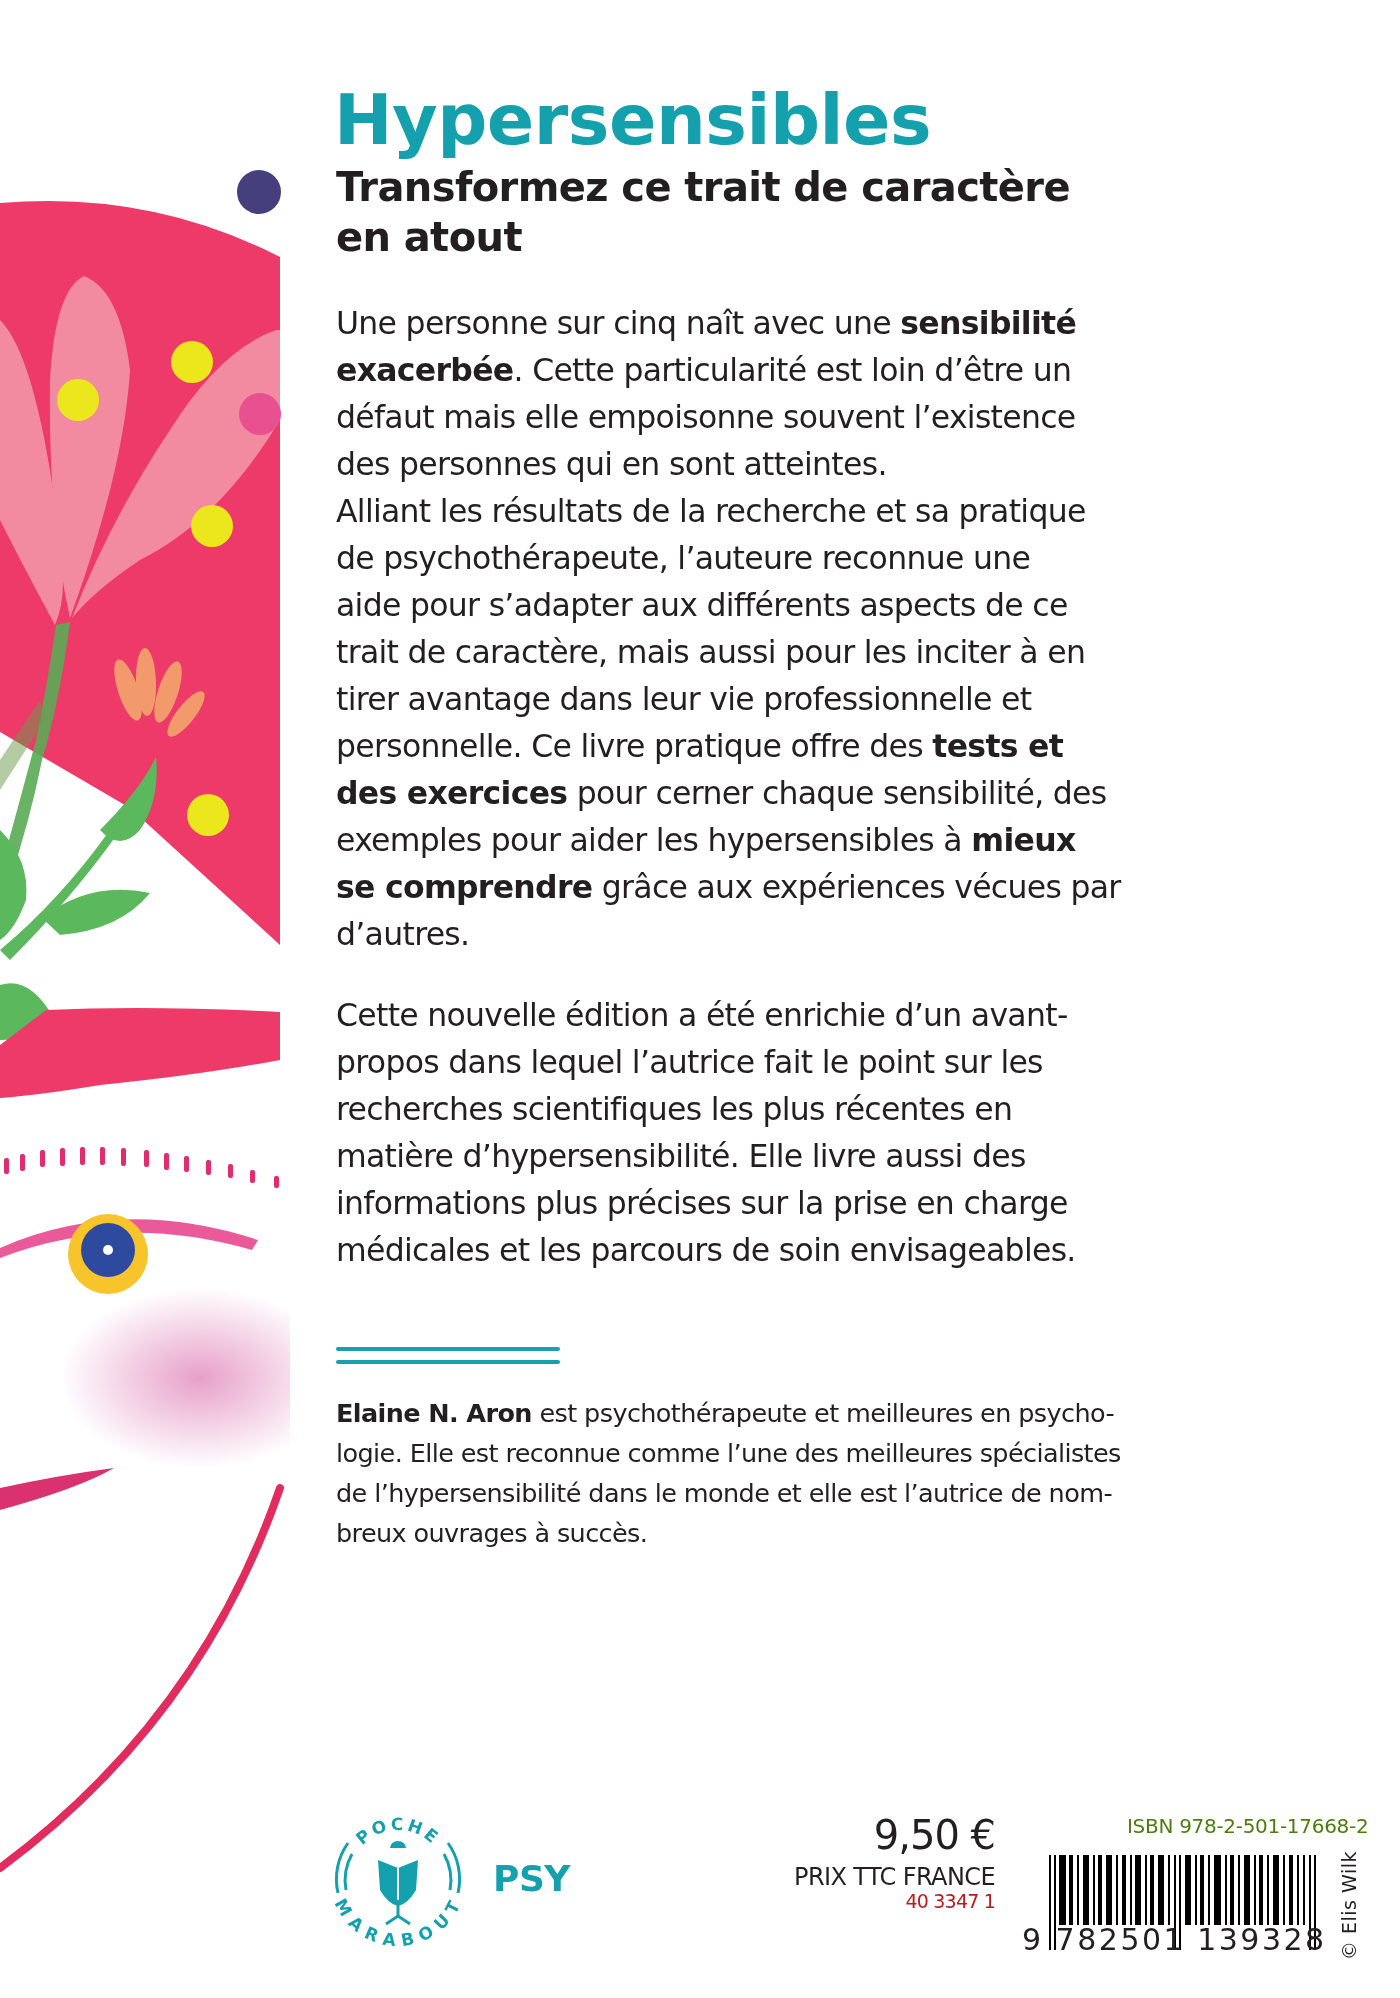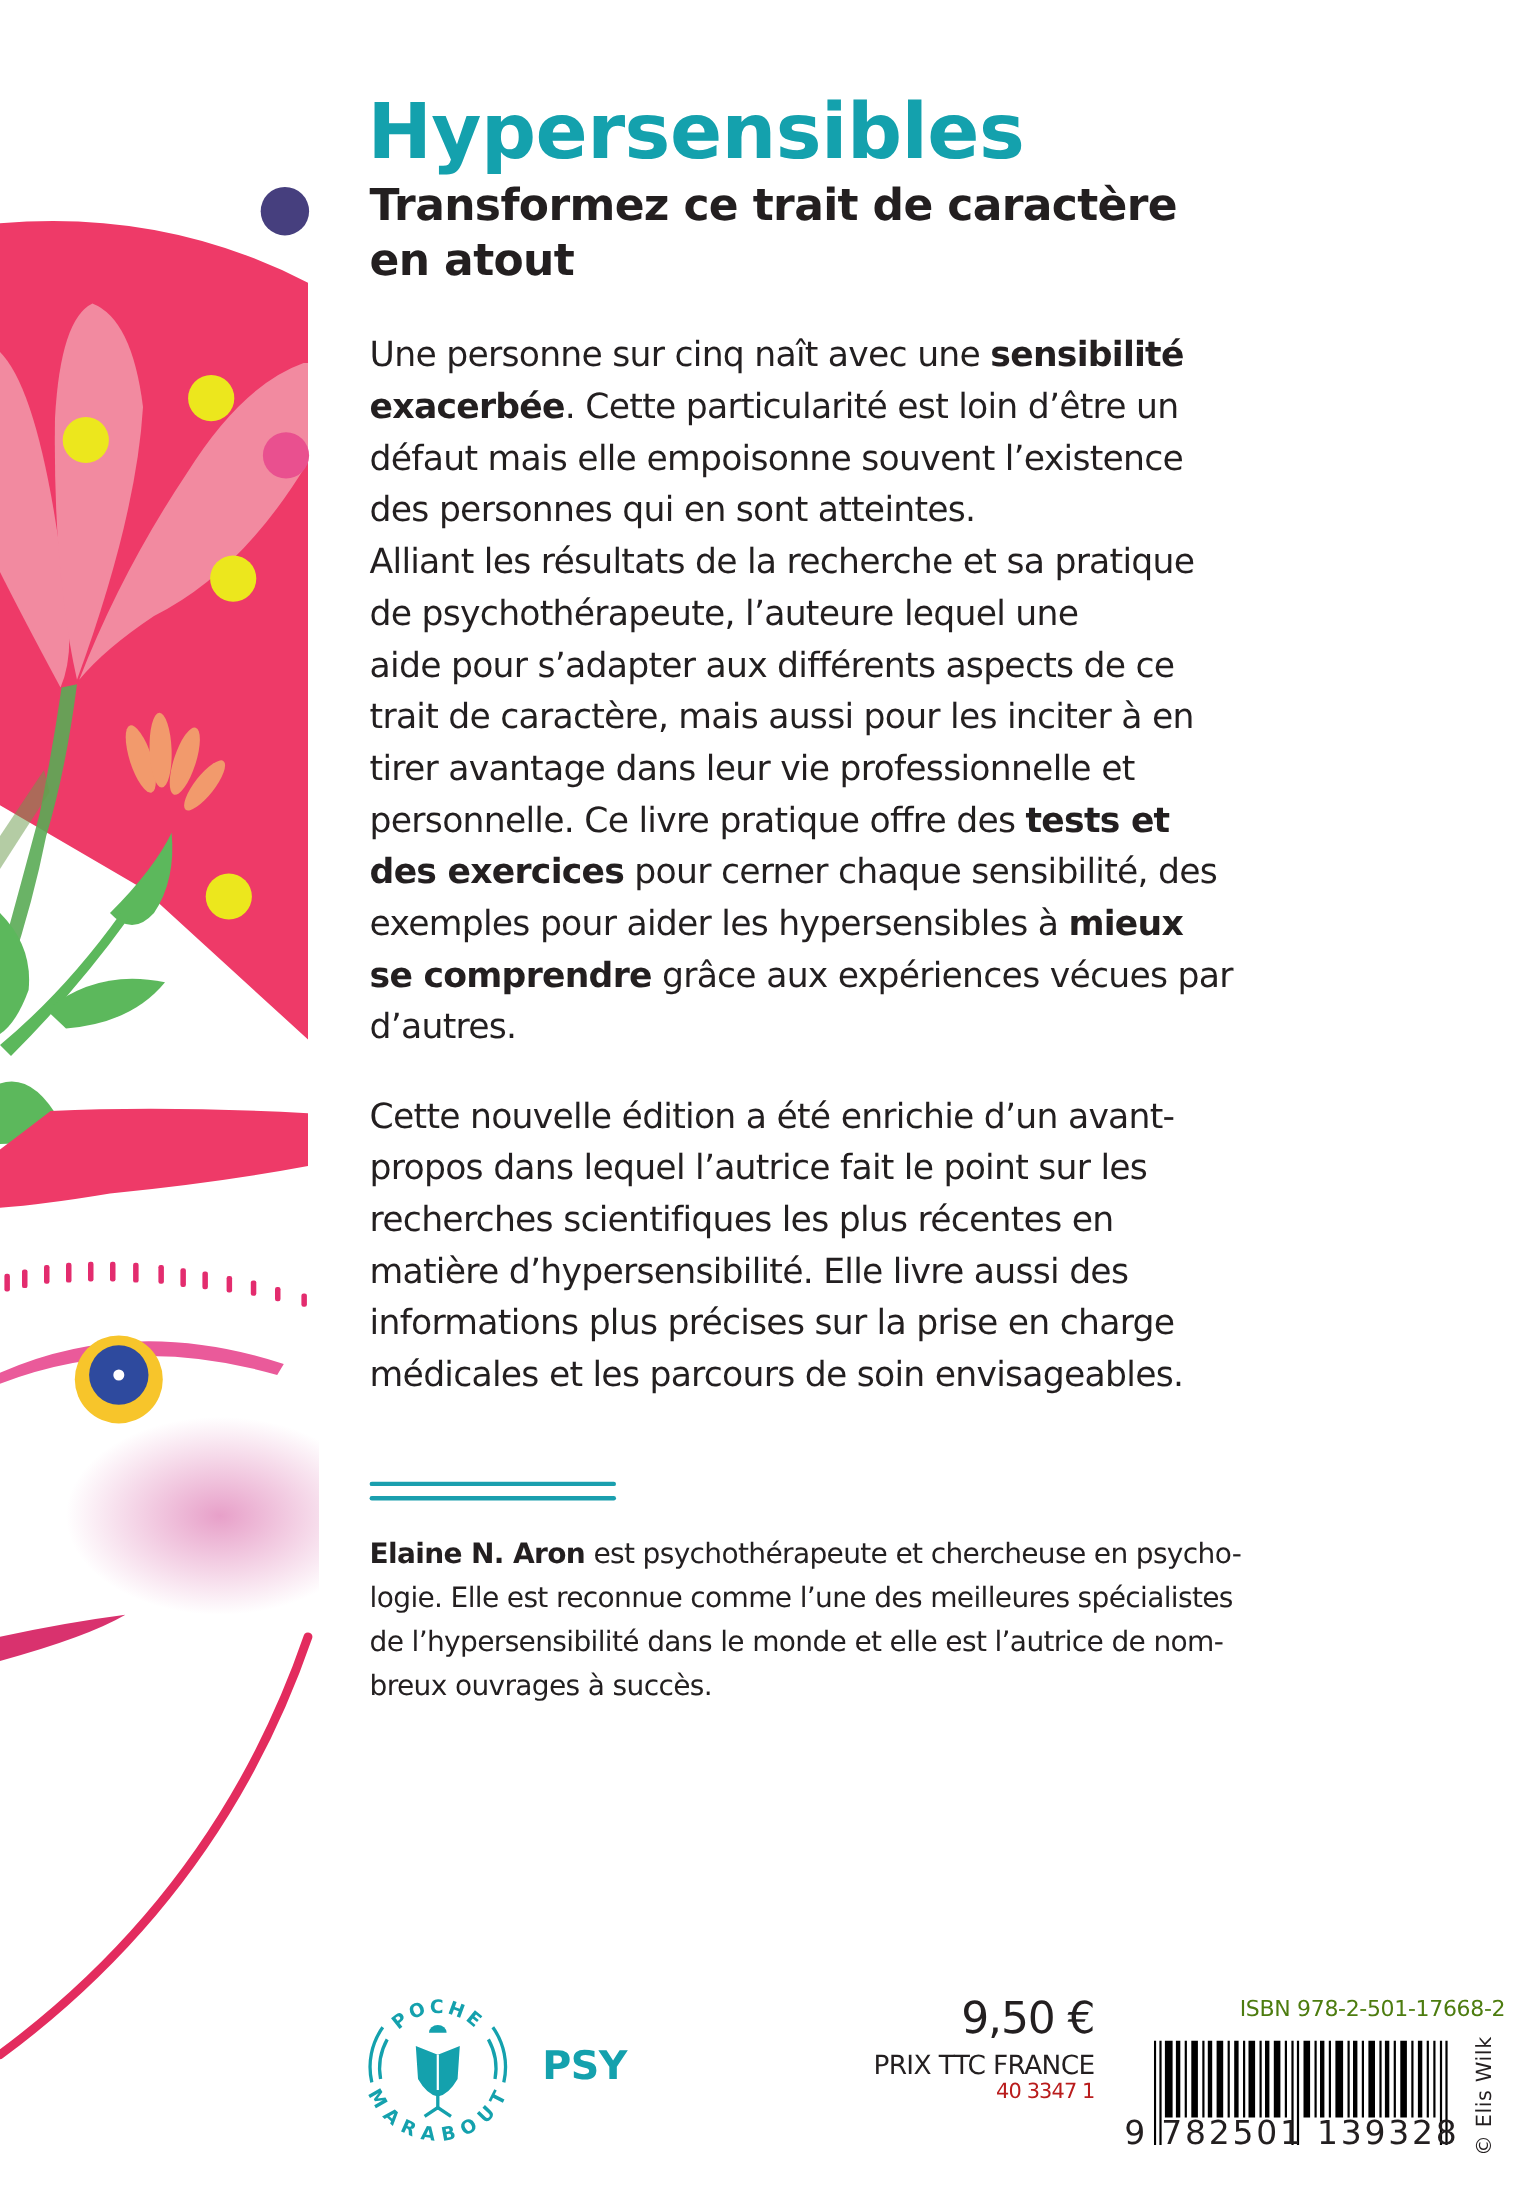--- a/index.html
+++ b/index.html
@@ -110,21 +110,21 @@
   <span style="display:block">Transformez ce trait de caractère</span>
   <span style="display:block">en atout</span>
 </h2>
 
 <p class="body p1">
     <span class="ln"><span>Une personne sur cinq naît avec une </span><b>sensibilité</b></span>
     <span class="ln"><b>exacerbée</b><span>. Cette particularité est loin d’être un</span></span>
     <span class="ln"><span>défaut mais elle empoisonne souvent l’existence</span></span>
     <span class="ln"><span>des personnes qui en sont atteintes.</span></span>
     <span class="ln"><span>Alliant les résultats de la recherche et sa pratique</span></span>
-    <span class="ln"><span>de psychothérapeute, l’auteure lequel une</span></span>
+    <span class="ln"><span>de psychothérapeute, l’auteure reconnue une</span></span>
     <span class="ln"><span>aide pour s’adapter aux différents aspects de ce</span></span>
     <span class="ln"><span>trait de caractère, mais aussi pour les inciter à en</span></span>
     <span class="ln"><span>tirer avantage dans leur vie professionnelle et</span></span>
     <span class="ln"><span>personnelle. Ce livre pratique offre des </span><b>tests et</b></span>
     <span class="ln"><b>des exercices</b><span> pour cerner chaque sensibilité, des</span></span>
     <span class="ln"><span>exemples pour aider les hypersensibles à </span><b>mieux</b></span>
     <span class="ln"><b>se comprendre</b><span> grâce aux expériences vécues par</span></span>
     <span class="ln"><span>d’autres.</span></span>
   </p>
 <p class="body p2">
@@ -133,21 +133,21 @@
     <span class="ln"><span>recherches scientifiques les plus récentes en</span></span>
     <span class="ln"><span>matière d’hypersensibilité. Elle livre aussi des</span></span>
     <span class="ln"><span>informations plus précises sur la prise en charge</span></span>
     <span class="ln"><span>médicales et les parcours de soin envisageables.</span></span>
   </p>
 
 <div class="sep" style="top:1347px"></div>
 <div class="sep" style="top:1360px"></div>
 
 <p class="bio">
-    <span class="ln"><b>Elaine N. Aron</b><span> est psychothérapeute et chercheuse en psycho-</span></span>
+    <span class="ln"><b>Elaine N. Aron</b><span> est psychothérapeute et meilleures en psycho-</span></span>
     <span class="ln"><span>logie. Elle est reconnue comme l’une des meilleures spécialistes</span></span>
     <span class="ln"><span>de l’hypersensibilité dans le monde et elle est l’autrice de nom-</span></span>
     <span class="ln"><span>breux ouvrages à succès.</span></span>
   </p>
 
 <svg class="logo" viewBox="0 0 140 140" xmlns="http://www.w3.org/2000/svg">
   <defs>
     <path id="arcTop" d="M22,70 A48,48 0 0 1 118,70"></path>
     <path id="arcBot" d="M16,70 A54,54 0 0 0 124,70"></path>
   </defs>

